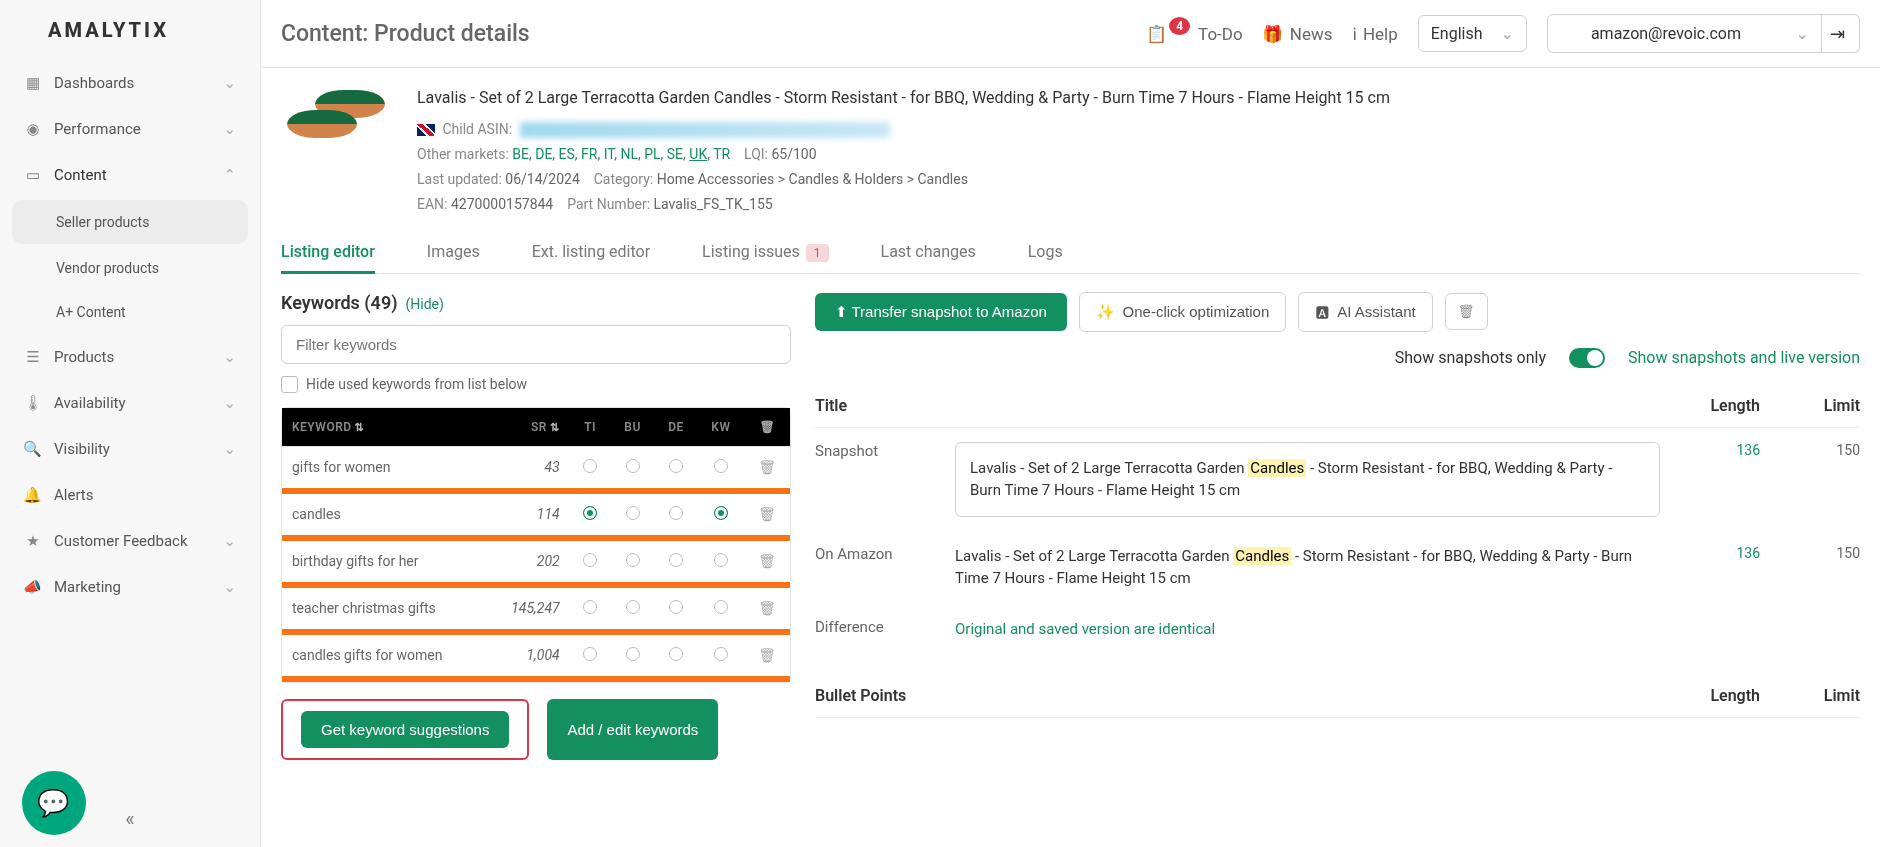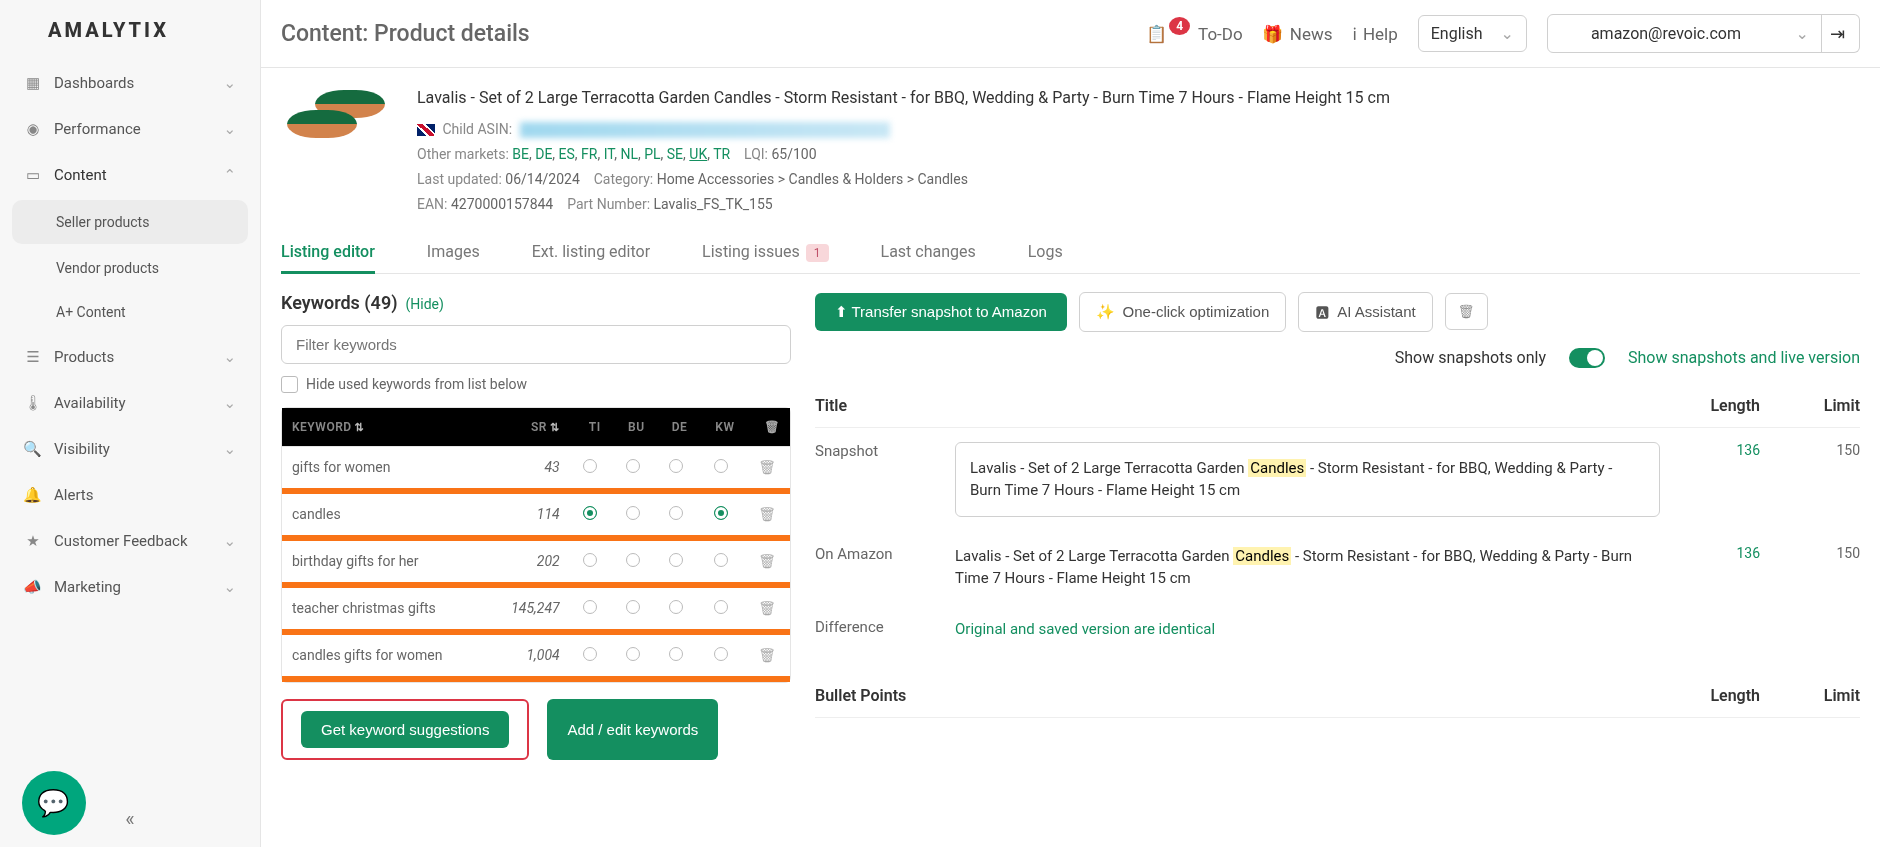--- a/index.html
+++ b/index.html
@@ -48,21 +48,21 @@
 .left-col { width: 510px; }
 .right-col { flex: 1; }
 .kw-head { display: flex; align-items: baseline; gap: 8px; margin-bottom: 12px; }
 .kw-head h3 { font-size: 18px; font-weight: 600; }
 .hide-link { color: #148f60; font-size: 14px; cursor: pointer; }
 .filter-input { width: 100%; border: 1px solid #d0d0d0; border-radius: 6px; padding: 10px 14px; font-size: 15px; margin-bottom: 12px; }
 .chk-line { display: flex; align-items: center; gap: 8px; color: #666; margin-bottom: 14px; }
 .chk { width: 17px; height: 17px; border: 1px solid #bbb; border-radius: 3px; }
 table.kw { width: 100%; border: 1px solid #e5e5e5; border-radius: 6px; border-collapse: separate; border-spacing: 0; font-size: 14px; }
 table.kw th { background: #000000; padding: 12px 10px; text-align: left; font-size: 12px; font-weight: 600; color: #888; letter-spacing: 0.5px; border-bottom: 1px solid #e5e5e5; }
-table.kw th.c { text-align: right; }
+table.kw th.c { text-align: center; }
 table.kw th.r { text-align: right; }
 table.kw td { padding: 12px 10px; border-bottom: 6px solid #f97316; color: #666; }
 table.kw td.r { text-align: right; font-style: italic; }
 table.kw td.c { text-align: center; }
 .dot { width: 14px; height: 14px; border: 1.5px solid #bbb; border-radius: 50%; display: inline-block; }
 .dot.on { background: #148f60; border-color: #148f60; box-shadow: inset 0 0 0 3px #fff; }
 .trash { color: #aaa; cursor: pointer; }
 .kw-btns { display: flex; gap: 18px; margin-top: 16px; }
 .btn-green { background: #148f60; color: #fff; padding: 10px 20px; border-radius: 6px; border: none; cursor: pointer; font-size: 15px; }
 .red-box { border: 2px solid #dc3545; border-radius: 6px; padding: 10px 18px; }

